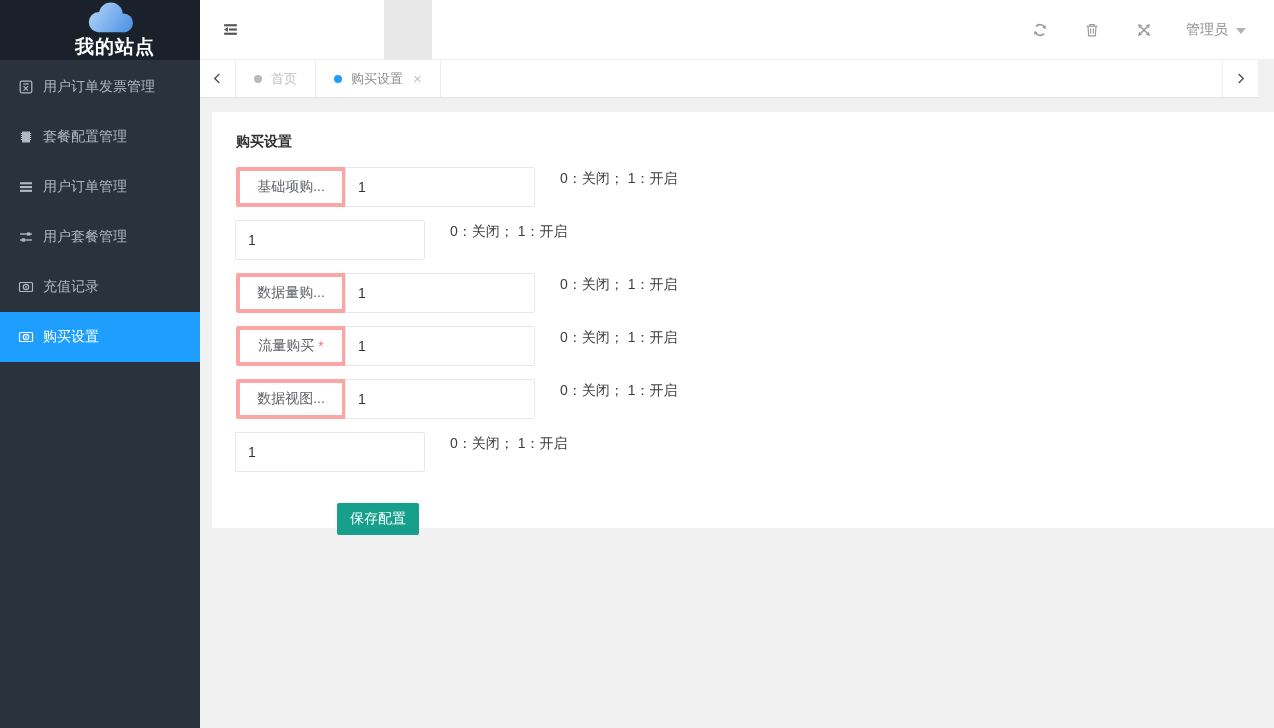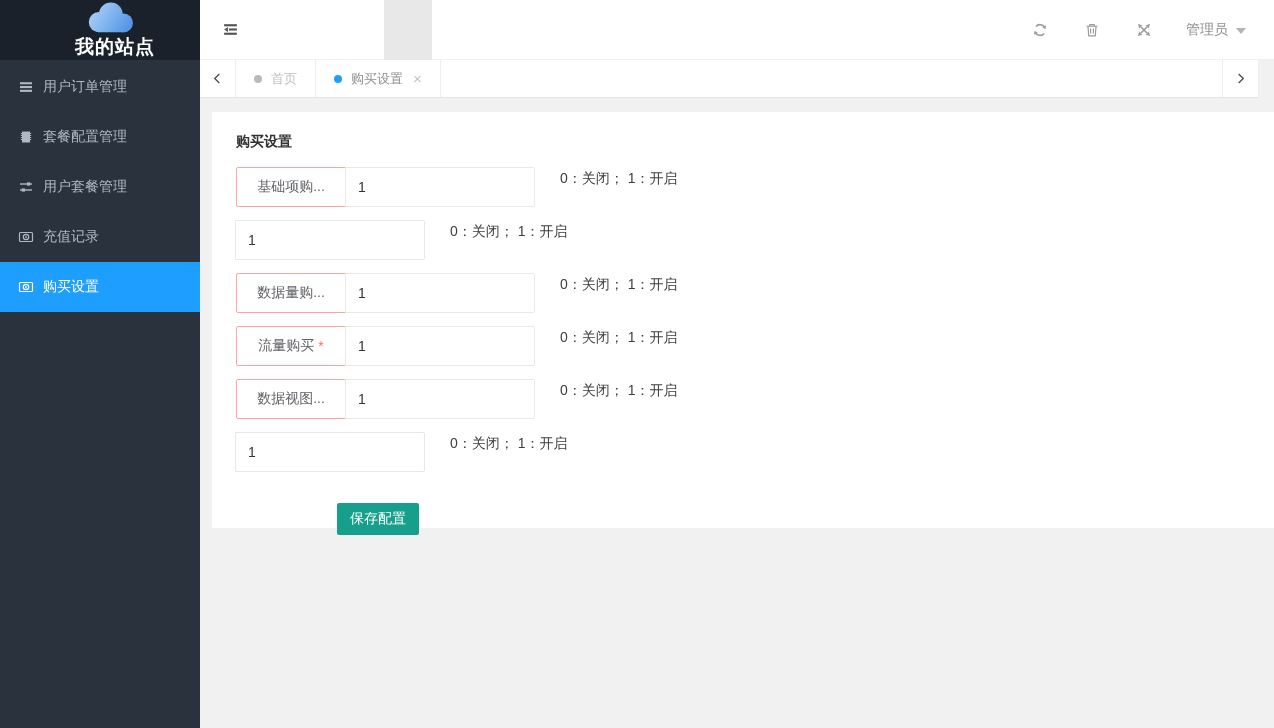--- a/index.html
+++ b/index.html
@@ -44,21 +44,21 @@
   .tab.active { color:#8f8f8f; }
   .tab.active .dot { background:#1e9fff; }
   .tab-close { margin-left:10px; color:#c3c3c3; font-size:15px; line-height:1; cursor:pointer; }
 
   
   .content { position:absolute; left:200px; top:98px; right:0; bottom:0; background:#f1f1f1; }
   .panel { margin:14px 0 0 12px; background:#fff; height:416px; padding:13px 15px; }
   .panel-title { font-size:14px; color:#333; margin:8px 0 16px 9px; }
   .form { margin-left:9px; }
   .field-row { display:flex; align-items:flex-start; margin-bottom:13px; }
-  .field-label { width:110px; height:40px; border:1px solid #fca5a5; border-radius:2px 0 0 2px; display:flex; align-items:center; justify-content:center; color:#606266; font-size:14px; white-space:nowrap; overflow:hidden; padding:0 4px; background:#fff; }
+  .field-label { width:110px; height:40px; border:4px solid #fca5a5; border-radius:2px 0 0 2px; display:flex; align-items:center; justify-content:center; color:#606266; font-size:14px; white-space:nowrap; overflow:hidden; padding:0 4px; background:#fff; }
   .req-star { color:#f56c6c; margin-left:4px; }
   .field-input { width:190px; height:40px; border:1px solid #e8e8e8; border-radius:0 2px 2px 0; margin-left:-1px; padding:0 12px; font-size:14px; color:#333; outline:none; font-family:inherit; }
   .field-hint { margin-left:25px; padding-top:3px; font-size:14px; color:#3d3d3d; }
   .save-btn { margin:18px 0 0 110px; background:#16a08c; color:#fff; border:none; border-radius:2px; height:32px; padding:0 13px; font-size:14px; cursor:pointer; font-family:inherit; }
 </style>
 </head>
 <body>
 
 <div class="app">
 
@@ -73,38 +73,48 @@
         </defs>
         <circle cx="19" cy="26" r="12" fill="url(#cg)"></circle>
         <circle cx="33" cy="17" r="14" fill="url(#cg)"></circle>
         <circle cx="48" cy="27" r="11" fill="url(#cg)"></circle>
         <rect x="12" y="24" width="44" height="14" rx="7" fill="url(#cg)"></rect>
       </svg>
       <span class="logo-title">我的站点</span>
     </div>
     <nav class="menu">
 
+    <div class="menu-item">
+          <span class="mi-icon">
+            <svg viewBox="0 0 16 16" fill="none" stroke="currentColor" stroke-width="1.2">
+              <rect x="2.2" y="2.2" width="11.6" height="11.6" rx="1.5"></rect>
+              <path d="M5.3 5h5.4"></path>
+              <path d="M5.6 7.2l4.4 4.4M10 7.2l-4.4 4.4"></path>
+            </svg>
+          </span>
+          <span class="mi-label">用户订单发票管理</span>
+        </div>
+        <div class="menu-item">
+          <span class="mi-icon">
+            <svg viewBox="0 0 16 16" fill="currentColor" stroke="currentColor" stroke-width="1">
+              <rect x="4.5" y="3" width="7" height="10"></rect>
+              <path d="M2.8 4.5h1.7M2.8 6.5h1.7M2.8 8.5h1.7M2.8 10.5h1.7M11.5 4.5h1.7M11.5 6.5h1.7M11.5 8.5h1.7M11.5 10.5h1.7" fill="none"></path>
+            </svg>
+          </span>
+          <span class="mi-label">套餐配置管理</span>
+        </div>
         <div class="menu-item">
           <span class="mi-icon">
             <svg viewBox="0 0 16 16" fill="currentColor">
               <rect x="2" y="3.2" width="12" height="2.1"></rect>
               <rect x="2" y="7" width="12" height="2.1"></rect>
               <rect x="2" y="10.8" width="12" height="2.1"></rect>
             </svg>
           </span>
           <span class="mi-label">用户订单管理</span>
-        </div>
-        <div class="menu-item">
-          <span class="mi-icon">
-            <svg viewBox="0 0 16 16" fill="currentColor" stroke="currentColor" stroke-width="1">
-              <rect x="4.5" y="3" width="7" height="10"></rect>
-              <path d="M2.8 4.5h1.7M2.8 6.5h1.7M2.8 8.5h1.7M2.8 10.5h1.7M11.5 4.5h1.7M11.5 6.5h1.7M11.5 8.5h1.7M11.5 10.5h1.7" fill="none"></path>
-            </svg>
-          </span>
-          <span class="mi-label">套餐配置管理</span>
         </div>
         <div class="menu-item">
           <span class="mi-icon">
             <svg viewBox="0 0 16 16" fill="currentColor" stroke="currentColor">
               <path d="M2 5h12" stroke-width="1.4" fill="none"></path>
               <rect x="9" y="3.4" width="3.2" height="3.2" stroke="none"></rect>
               <path d="M2 11h12" stroke-width="1.4" fill="none"></path>
               <rect x="3.8" y="9.4" width="3.2" height="3.2" stroke="none"></rect>
             </svg>
           </span>

